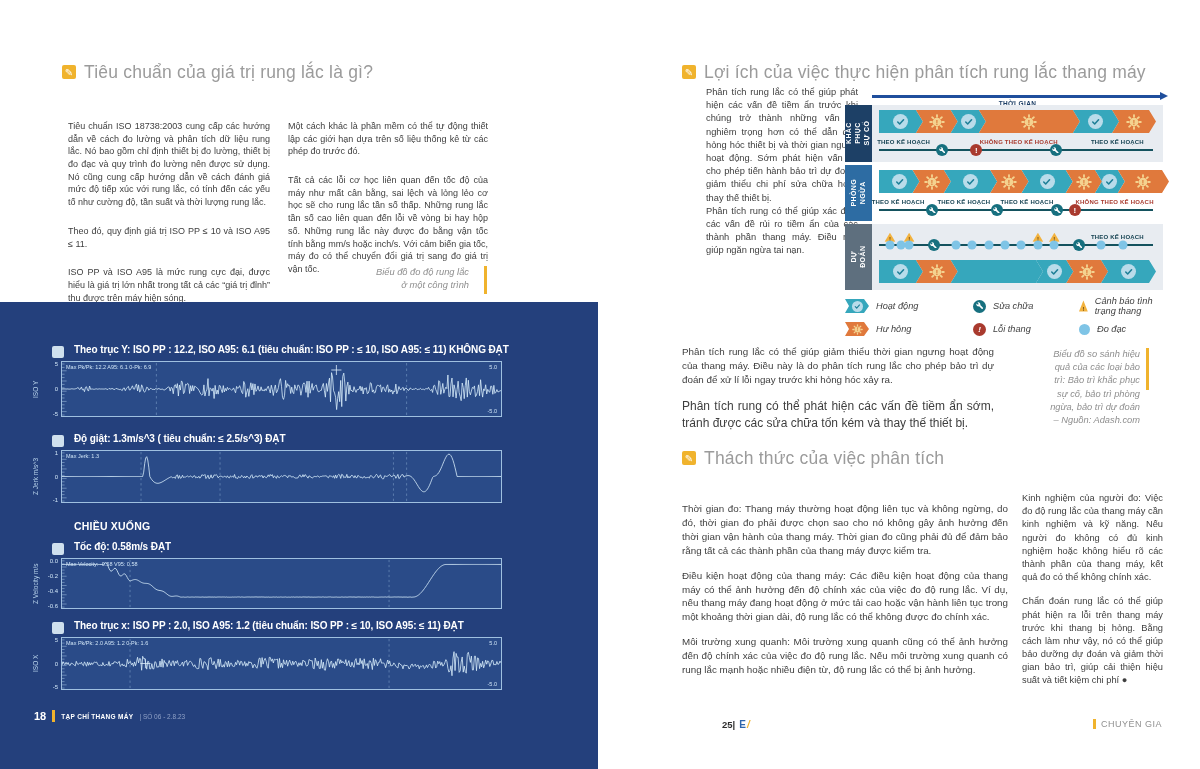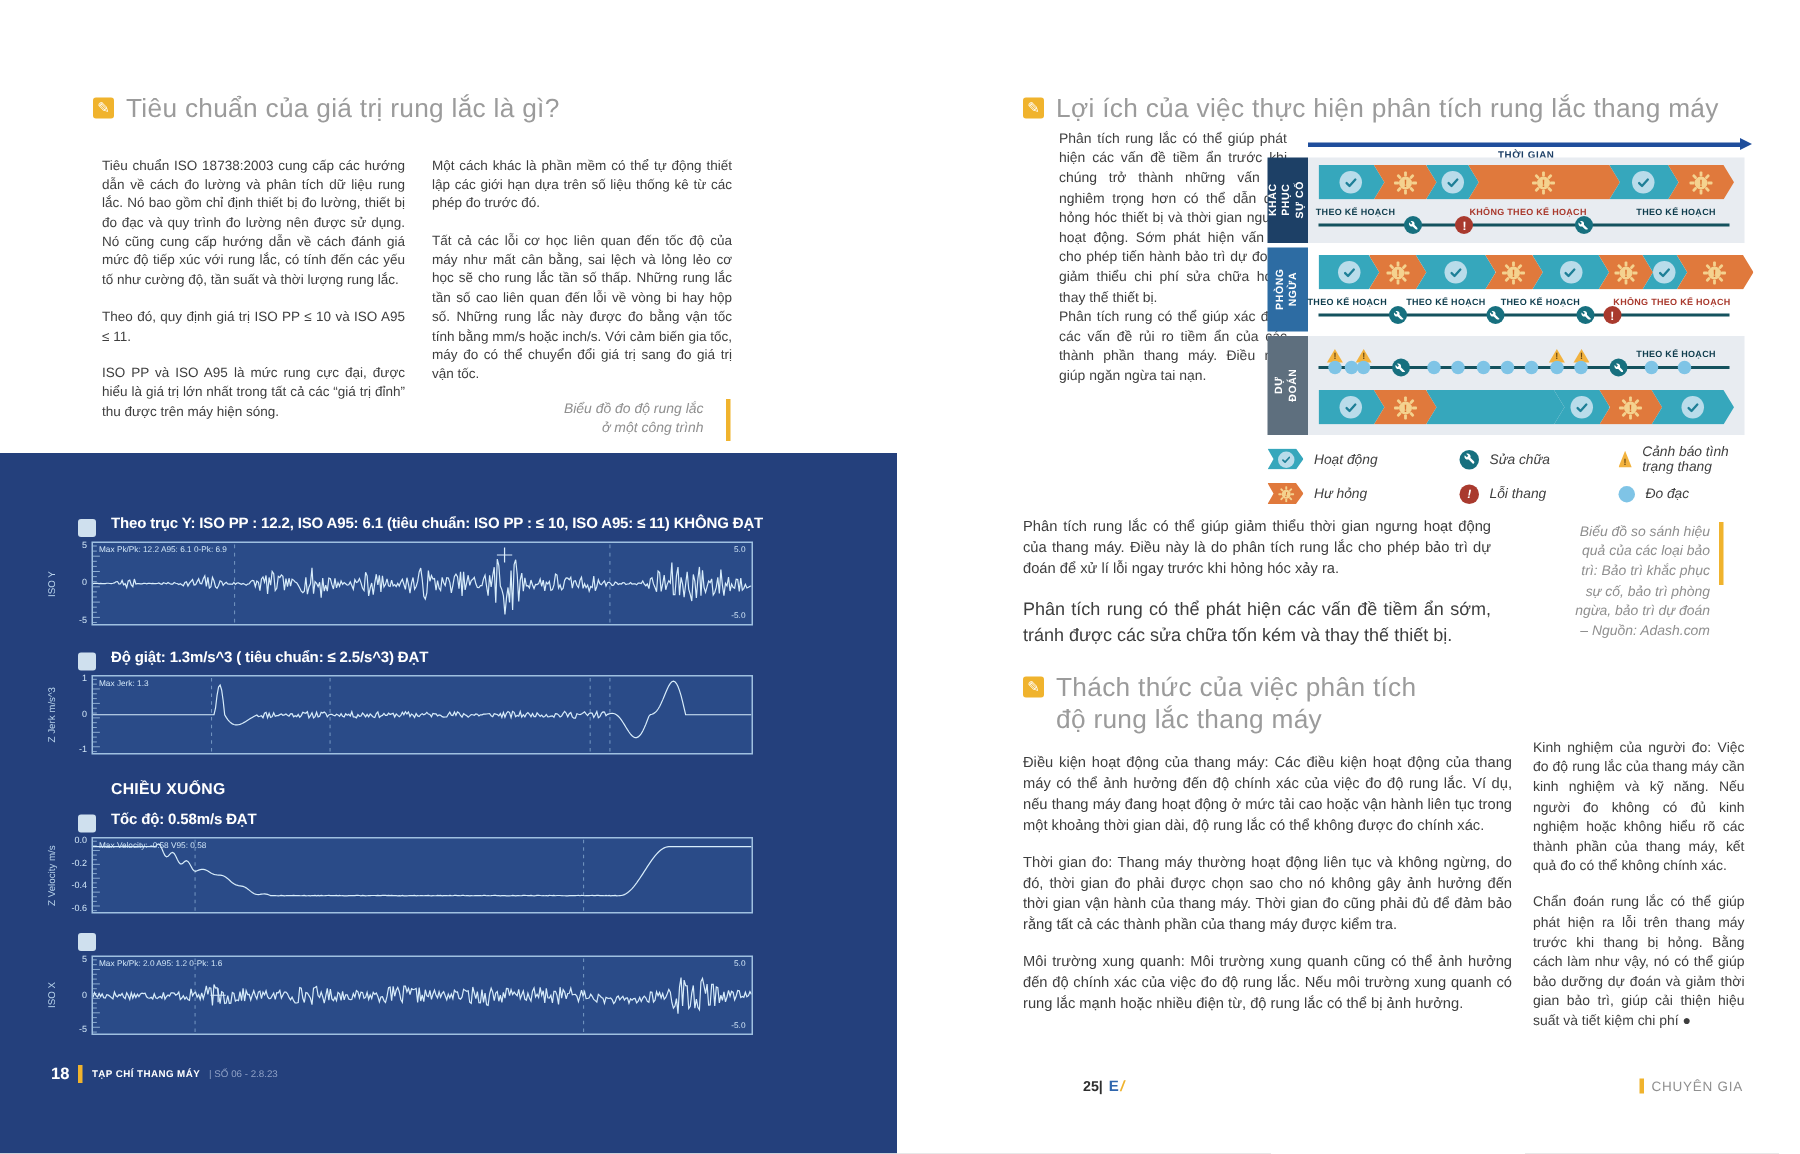--- a/index.html
+++ b/index.html
@@ -4,21 +4,21 @@
 <style>
   html,body{margin:0;padding:0;background:#d8d8d8;}
   .sheet{position:relative;width:1200px;height:769px;background:#ffffff;overflow:hidden;
          font-family:"Liberation Sans",sans-serif;color:#3e3e3e;}
   
   .hd{position:absolute;display:flex;gap:8px;align-items:flex-start;}
   .hd-icon{width:14px;height:14px;background:#f0b32d;border-radius:2px;flex:0 0 auto;
            display:flex;align-items:center;justify-content:center;color:#fff;font-size:10px;margin-top:3px;}
   .hd-text{font-size:17.5px;color:#9b9b9b;letter-spacing:.2px;line-height:1.22;}
   
-  .col p{font-size:9px;line-height:1.41;text-align:justify;margin:0 0 12px;color:#3e3e3e;}
+  .col p{font-size:9px;line-height:1.41;text-align:justify;margin:16px 0 12px;color:#3e3e3e;}
   .caption{position:absolute;text-align:right;font-style:italic;color:#8f8f8f;font-size:9.3px;line-height:1.42;}
   .capbar{position:absolute;width:3px;background:#f0b32d;}
   
   .panel{position:absolute;left:0;top:302px;width:598px;height:467px;background:#24407c;}
   .p-bullet{position:absolute;width:12px;height:12px;background:#cfe0ee;border-radius:2px;}
   .p-title{position:absolute;left:74px;font-size:10px;font-weight:bold;color:#fff;letter-spacing:-.1px;white-space:nowrap;}
   .p-sub{position:absolute;left:74px;font-size:10.5px;font-weight:bold;color:#fff;letter-spacing:.2px;}
   .scope{position:absolute;left:28px;width:474px;display:flex;align-items:stretch;}
   .ylab{width:14px;writing-mode:vertical-rl;transform:rotate(180deg);font-size:6.5px;color:#b9d4ec;
         display:flex;align-items:center;justify-content:center;}
@@ -226,20 +226,21 @@
             <line x1="0" y1="42.79999999999999" x2="2.5" y2="42.79999999999999" stroke="rgba(190,220,245,.75)" stroke-width="0.6"></line>
             <line x1="0" y1="46.19999999999999" x2="2.5" y2="46.19999999999999" stroke="rgba(190,220,245,.75)" stroke-width="0.6"></line>
             <line x1="0" y1="49.59999999999999" x2="4.5" y2="49.59999999999999" stroke="rgba(190,220,245,.75)" stroke-width="0.6"></line>
             <line x1="0" y1="52.999999999999986" x2="2.5" y2="52.999999999999986" stroke="rgba(190,220,245,.75)" stroke-width="0.6"></line>
             <path d="M0.0 6.00L1.0 6.00L2.0 6.00L3.0 6.00L4.0 6.00L5.0 6.00L6.0 6.00L7.0 6.00L8.0 6.00L9.0 6.00L10.0 6.00L11.0 6.00L12.0 6.00L13.0 6.00L14.0 6.00L15.0 6.00L16.0 6.00L17.0 6.00L18.0 6.00L19.0 6.00L20.0 6.00L21.0 6.00L22.0 6.00L23.0 6.00L24.0 6.00L25.0 6.00L26.0 6.00L27.0 6.00L28.0 6.00L29.0 6.00L30.0 6.00L31.0 6.00L32.0 6.00L33.0 6.00L34.0 6.00L35.0 6.00L36.0 6.00L37.0 6.00L38.0 6.00L39.0 6.00L40.0 6.00L41.0 5.75L42.0 4.35L43.0 4.05L44.0 5.22L45.0 7.57L46.0 10.31L47.0 12.50L48.0 13.47L49.0 13.10L50.0 11.87L51.0 10.62L52.0 10.17L53.0 10.96L54.0 12.88L55.0 15.31L56.0 17.46L57.0 18.65L58.0 18.68L59.0 17.84L60.0 16.81L61.0 16.32L62.0 16.83L63.0 18.35L64.0 20.44L65.0 22.45L66.0 23.77L67.0 24.12L68.0 23.66L69.0 23.27L70.0 22.90L71.0 22.67L72.0 22.64L73.0 22.86L74.0 23.29L75.0 23.90L76.0 24.59L77.0 25.28L78.0 25.89L79.0 26.34L80.0 26.63L81.0 26.78L82.0 26.84L83.0 26.90L84.0 27.05L85.0 27.36L86.0 27.88L87.0 28.60L88.0 29.51L89.0 30.52L90.0 31.55L91.0 32.49L92.0 33.29L93.0 33.90L94.0 34.31L95.0 34.57L96.0 34.75L97.0 34.94L98.0 35.22L99.0 35.65L100.0 36.27L101.0 37.04L102.0 37.93L103.0 38.84L104.0 39.69L105.0 40.39L106.0 40.87L107.0 41.13L108.0 41.18L109.0 41.09L110.0 40.92L111.0 40.78L112.0 40.74L113.0 40.84L114.0 41.10L115.0 41.49L116.0 41.92L117.0 42.04L118.0 41.97L119.0 41.89L120.0 42.07L121.0 42.10L122.0 42.01L123.0 41.82L124.0 41.94L125.0 42.08L126.0 42.01L127.0 41.90L128.0 41.92L129.0 42.02L130.0 42.03L131.0 41.81L132.0 41.94L133.0 41.90L134.0 41.96L135.0 42.03L136.0 42.06L137.0 41.96L138.0 41.85L139.0 42.08L140.0 42.06L141.0 41.95L142.0 42.11L143.0 41.87L144.0 41.93L145.0 41.81L146.0 42.07L147.0 41.81L148.0 42.10L149.0 41.84L150.0 42.03L151.0 42.07L152.0 41.92L153.0 41.88L154.0 41.85L155.0 41.91L156.0 41.97L157.0 41.88L158.0 41.91L159.0 41.85L160.0 42.10L161.0 41.83L162.0 42.07L163.0 42.04L164.0 42.09L165.0 42.06L166.0 42.08L167.0 41.92L168.0 42.01L169.0 41.94L170.0 41.93L171.0 42.01L172.0 41.82L173.0 41.82L174.0 41.86L175.0 42.11L176.0 41.84L177.0 41.94L178.0 42.08L179.0 42.07L180.0 41.97L181.0 41.90L182.0 41.86L183.0 41.89L184.0 41.87L185.0 42.03L186.0 41.85L187.0 41.94L188.0 41.94L189.0 41.84L190.0 41.82L191.0 41.83L192.0 42.03L193.0 41.81L194.0 41.99L195.0 41.81L196.0 41.90L197.0 41.87L198.0 41.95L199.0 42.10L200.0 41.93L201.0 42.08L202.0 41.85L203.0 42.09L204.0 42.06L205.0 42.10L206.0 42.00L207.0 41.87L208.0 41.97L209.0 42.02L210.0 41.81L211.0 42.11L212.0 42.00L213.0 42.05L214.0 41.87L215.0 41.93L216.0 42.06L217.0 42.00L218.0 41.96L219.0 41.83L220.0 42.07L221.0 42.10L222.0 41.97L223.0 42.06L224.0 42.07L225.0 41.83L226.0 42.00L227.0 41.81L228.0 42.11L229.0 41.95L230.0 41.89L231.0 41.92L232.0 42.05L233.0 41.84L234.0 42.03L235.0 42.05L236.0 41.82L237.0 41.82L238.0 41.94L239.0 41.90L240.0 42.07L241.0 41.84L242.0 41.85L243.0 42.05L244.0 41.97L245.0 41.99L246.0 42.11L247.0 41.99L248.0 42.05L249.0 42.03L250.0 41.98L251.0 41.87L252.0 41.92L253.0 41.95L254.0 42.05L255.0 41.83L256.0 41.84L257.0 42.05L258.0 41.98L259.0 42.05L260.0 41.99L261.0 41.87L262.0 41.81L263.0 41.81L264.0 42.04L265.0 42.04L266.0 42.10L267.0 42.02L268.0 41.96L269.0 41.91L270.0 42.10L271.0 42.05L272.0 42.10L273.0 42.08L274.0 41.84L275.0 41.93L276.0 42.09L277.0 41.97L278.0 41.92L279.0 42.06L280.0 42.03L281.0 41.84L282.0 41.83L283.0 41.86L284.0 41.93L285.0 41.96L286.0 41.82L287.0 41.99L288.0 42.09L289.0 41.98L290.0 41.82L291.0 41.85L292.0 41.89L293.0 42.05L294.0 41.87L295.0 42.07L296.0 41.87L297.0 42.09L298.0 41.85L299.0 41.89L300.0 42.03L301.0 41.82L302.0 42.06L303.0 41.86L304.0 41.88L305.0 41.86L306.0 42.04L307.0 42.06L308.0 42.05L309.0 42.11L310.0 42.09L311.0 41.98L312.0 41.96L313.0 41.91L314.0 41.93L315.0 41.97L316.0 41.88L317.0 41.84L318.0 42.04L319.0 41.85L320.0 41.88L321.0 42.05L322.0 42.01L323.0 42.02L324.0 41.95L325.0 41.89L326.0 41.81L327.0 41.92L328.0 41.90L329.0 41.85L330.0 41.82L331.0 41.97L332.0 41.88L333.0 41.97L334.0 42.07L335.0 41.82L336.0 42.05L337.0 41.81L338.0 42.11L339.0 42.04L340.0 41.97L341.0 41.82L342.0 42.11L343.0 42.05L344.0 41.96L345.0 41.87L346.0 41.62L347.0 41.20L348.0 40.61L349.0 39.87L350.0 38.98L351.0 37.94L352.0 36.77L353.0 35.48L354.0 34.08L355.0 32.59L356.0 31.01L357.0 29.37L358.0 27.68L359.0 25.95L360.0 24.20L361.0 22.45L362.0 20.71L363.0 19.01L364.0 17.35L365.0 15.76L366.0 14.24L367.0 12.82L368.0 11.50L369.0 10.30L370.0 9.23L371.0 8.30L372.0 7.52L373.0 6.89L374.0 6.43L375.0 6.13L376.0 6.01L377.0 6.00L378.0 6.00L379.0 6.00L380.0 6.00L381.0 6.00L382.0 6.00L383.0 6.00L384.0 6.00L385.0 6.00L386.0 6.00L387.0 6.00L388.0 6.00L389.0 6.00L390.0 6.00L391.0 6.00L392.0 6.00L393.0 6.00L394.0 6.00L395.0 6.00L396.0 6.00L397.0 6.00L398.0 6.00L399.0 6.00L400.0 6.00L401.0 6.00L402.0 6.00L403.0 6.00L404.0 6.00L405.0 6.00L406.0 6.00L407.0 6.00L408.0 6.00L409.0 6.00L410.0 6.00L411.0 6.00L412.0 6.00L413.0 6.00L414.0 6.00L415.0 6.00L416.0 6.00L417.0 6.00L418.0 6.00L419.0 6.00L420.0 6.00L421.0 6.00L422.0 6.00L423.0 6.00L424.0 6.00L425.0 6.00L426.0 6.00L427.0 6.00L428.0 6.00L429.0 6.00L430.0 6.00" fill="none" stroke="#d8edfb" stroke-width="0.8" vector-effect="non-scaling-stroke"></path>
           </svg>
       </div>
     </div>
 
     <span class="p-bullet" style="left:52px;top:320px;"></span>
+    <span class="p-title" style="top:318px;">Theo trục x: ISO PP : 2.0, ISO A95: 1.2 (tiêu chuẩn: ISO PP : ≤ 10, ISO A95: ≤ 11) ĐẠT</span>
     <div class="scope" style="top:335px;height:53px;">
       <div class="ylab">ISO X</div>
       <div class="yticks">
         <span>5</span>
           <span>0</span>
           <span>-5</span>
       </div>
       <div class="frame">
         <span class="corner">Max Pk/Pk: 2.0  A95: 1.2  0-Pk: 1.6</span>
         <span class="rlab t">5.0</span>
@@ -744,27 +745,26 @@
     <p style="font-size:12px;">Phân tích rung có thể phát hiện các vấn đề tiềm ẩn sớm, tránh được các sửa chữa tốn kém và thay thế thiết bị.</p>
   </div>
 
   <div class="caption" style="left:1046px;top:348px;width:94px;">Biểu đồ so sánh hiệu quả của các loại bảo trì: Bảo trì khắc phục sự cố, bảo trì phòng ngừa, bảo trì dự đoán – Nguồn: Adash.com</div>
   <div class="capbar" style="left:1146px;top:348px;height:42px;"></div>
 
   <div class="hd" style="left:682px;top:448px;width:400px;">
     <span class="hd-icon">✎</span>
     <span class="hd-text">
       <span style="display:block;">Thách thức của việc phân tích</span>
-      <span style="display:block;">độ rung lắc thang máy</span>
     </span>
   </div>
 
   <div class="r-col" style="position:absolute;left:682px;top:502px;width:326px;">
+    <p style="font-size:9.8px;">Thời gian đo: Thang máy thường hoạt động liên tục và không ngừng, do đó, thời gian đo phải được chọn sao cho nó không gây ảnh hưởng đến thời gian vận hành của thang máy. Thời gian đo cũng phải đủ để đảm bảo rằng tất cả các thành phần của thang máy được kiểm tra.</p>
     <p style="font-size:9.8px;">Điều kiện hoạt động của thang máy: Các điều kiện hoạt động của thang máy có thể ảnh hưởng đến độ chính xác của việc đo độ rung lắc. Ví dụ, nếu thang máy đang hoạt động ở mức tải cao hoặc vận hành liên tục trong một khoảng thời gian dài, độ rung lắc có thể không được đo chính xác.</p>
-    <p style="font-size:9.8px;">Thời gian đo: Thang máy thường hoạt động liên tục và không ngừng, do đó, thời gian đo phải được chọn sao cho nó không gây ảnh hưởng đến thời gian vận hành của thang máy. Thời gian đo cũng phải đủ để đảm bảo rằng tất cả các thành phần của thang máy được kiểm tra.</p>
     <p style="font-size:9.8px;">Môi trường xung quanh: Môi trường xung quanh cũng có thể ảnh hưởng đến độ chính xác của việc đo độ rung lắc. Nếu môi trường xung quanh có rung lắc mạnh hoặc nhiều điện từ, độ rung lắc có thể bị ảnh hưởng.</p>
   </div>
   <div class="r-col" style="position:absolute;left:1022px;top:492px;width:141px;">
     <p>Kinh nghiệm của người đo: Việc đo độ rung lắc của thang máy cần kinh nghiệm và kỹ năng. Nếu người đo không có đủ kinh nghiệm hoặc không hiểu rõ các thành phần của thang máy, kết quả đo có thể không chính xác.</p>
     <p>Chẩn đoán rung lắc có thể giúp phát hiện ra lỗi trên thang máy trước khi thang bị hỏng. Bằng cách làm như vậy, nó có thể giúp bảo dưỡng dự đoán và giảm thời gian bảo trì, giúp cải thiện hiệu suất và tiết kiệm chi phí ●</p>
   </div>
 
   <div class="f-right">
     <span class="fr-no">25|</span>
     <span class="fr-e">E</span>

